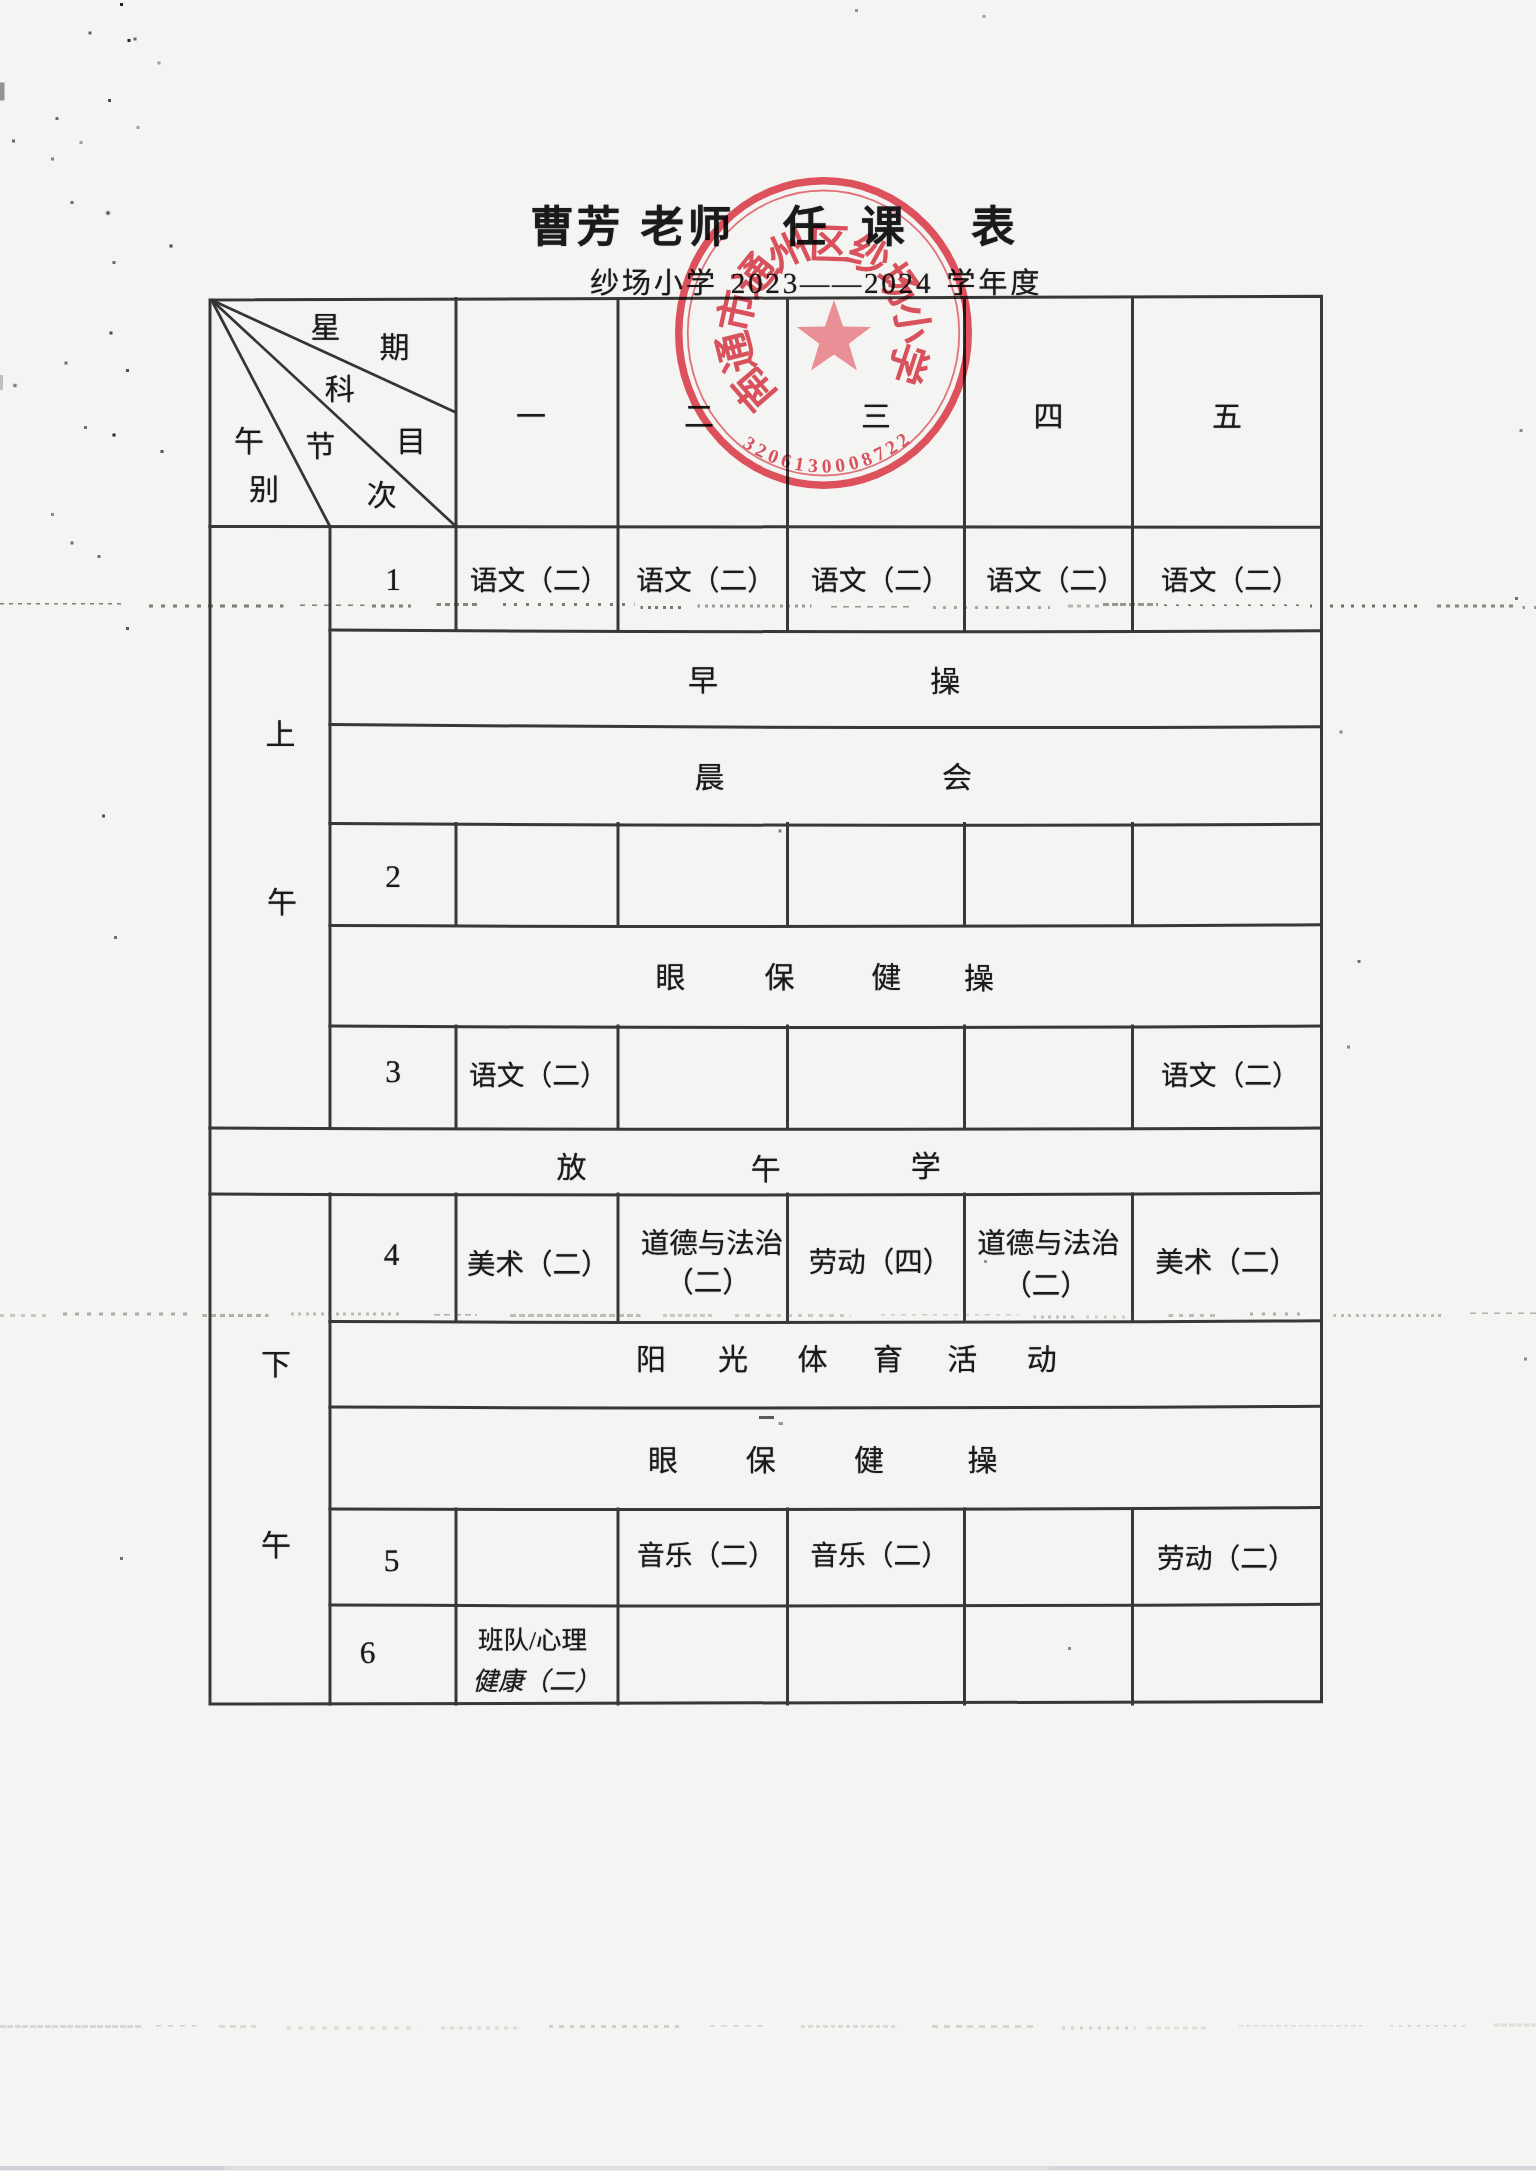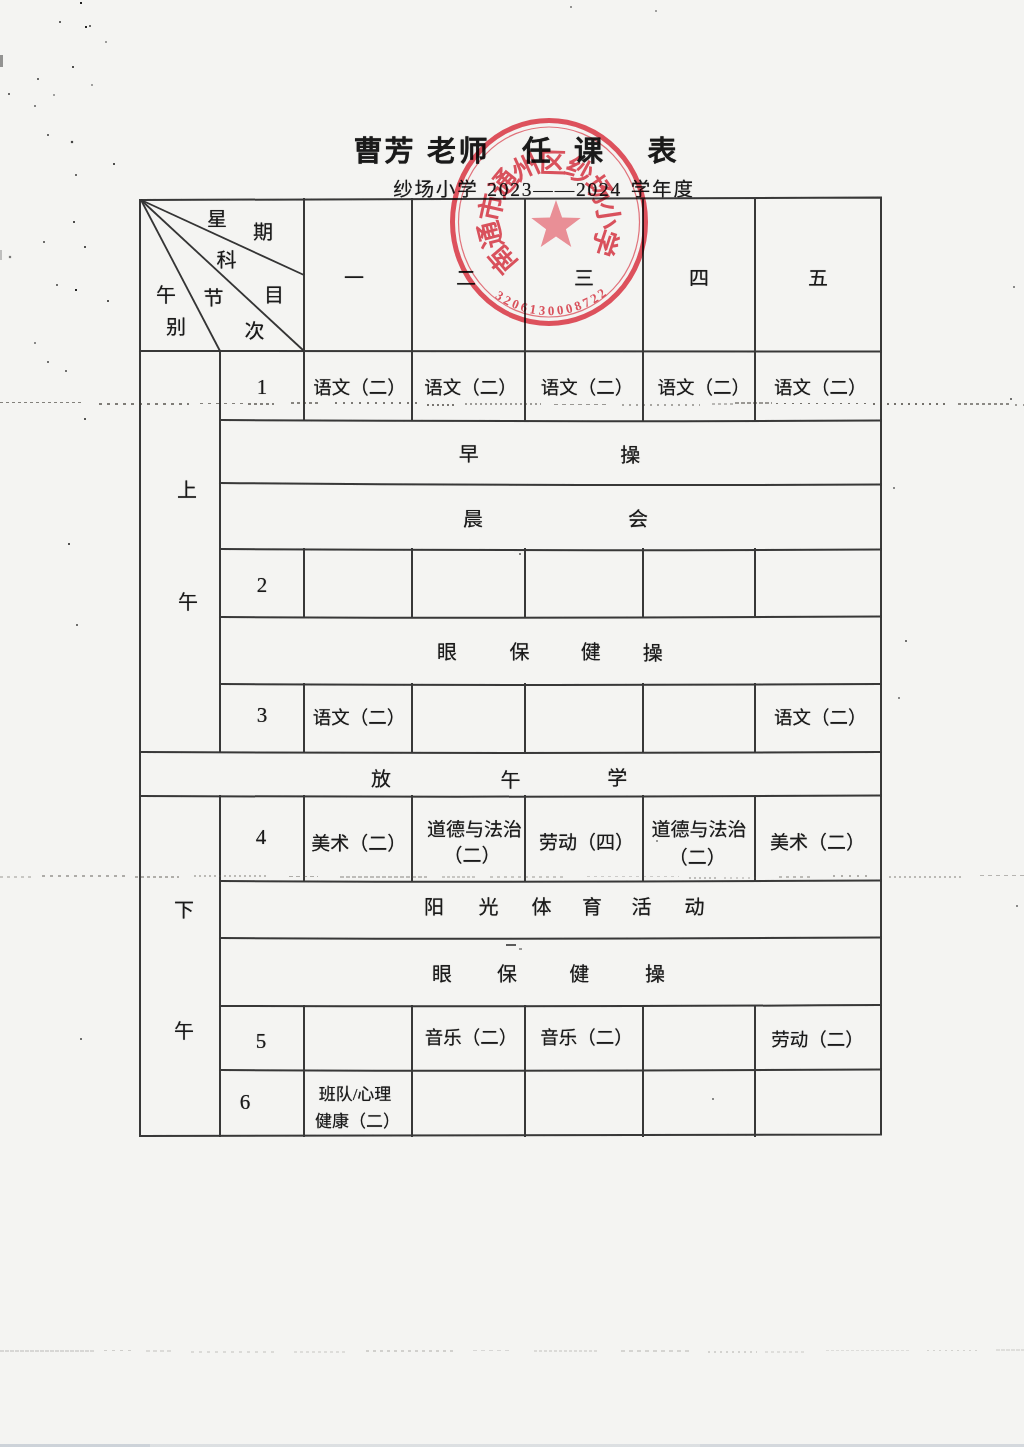--- a/index.html
+++ b/index.html
@@ -133,21 +133,21 @@
 <div class="t band" style="left:442px;top:972px;">眼</div>
 <div class="t band" style="left:507.1px;top:972px;">保</div>
 <div class="t band" style="left:579.3px;top:972px;">健</div>
 <div class="t band" style="left:655px;top:972px;">操</div>
 
 <div class="t cell" style="left:470.9px;top:1035.5px;">音乐（二）</div>
 <div class="t cell" style="left:586.5px;top:1035.5px;">音乐（二）</div>
 <div class="t cell" style="left:817.6px;top:1038px;">劳动（二）</div>
 
 <div class="t cell6" style="left:355px;top:1092px;">班队/心理</div>
-<div class="t cell6" style="left:357.5px;top:1118.5px;">健康（二）</div>
+<div class="t cell6" style="left:357.5px;top:1118.5px;font-style:italic;">健康（二）</div>
 
 <svg id="stamp" width="212" height="218" viewBox="0 0 212 218">
   <defs>
     <path id="arcname" d="M75.6,147.5 A50,50 0 1 1 147.4,133.5"></path>
     <path id="arcnum" d="M49.0,181.3 A93,93 0 0 0 162.3,180.3"></path>
     <filter id="sblur" x="-10%" y="-10%" width="120%" height="120%">
       <feGaussianBlur stdDeviation="0.45"></feGaussianBlur>
     </filter>
   </defs>
   <g filter="url(#sblur)">

